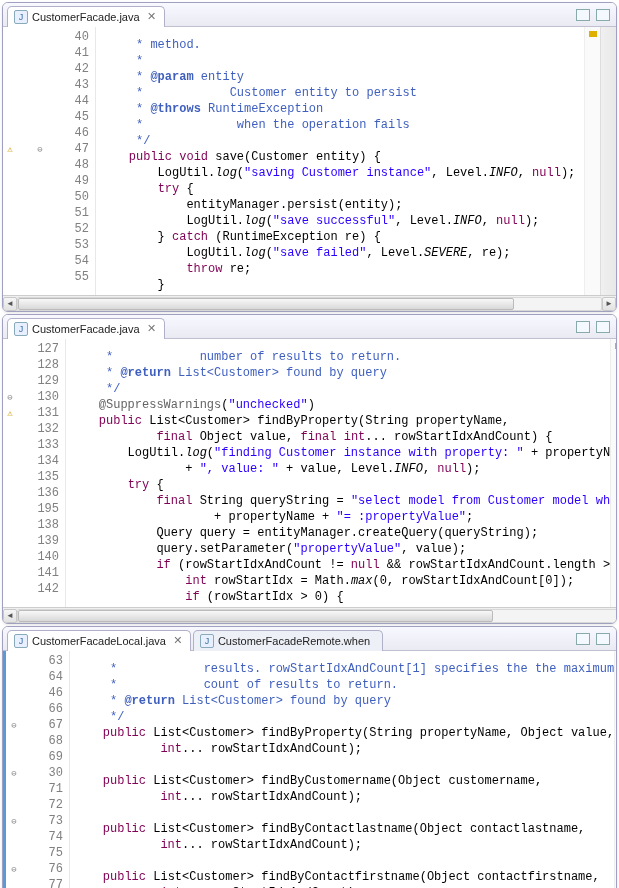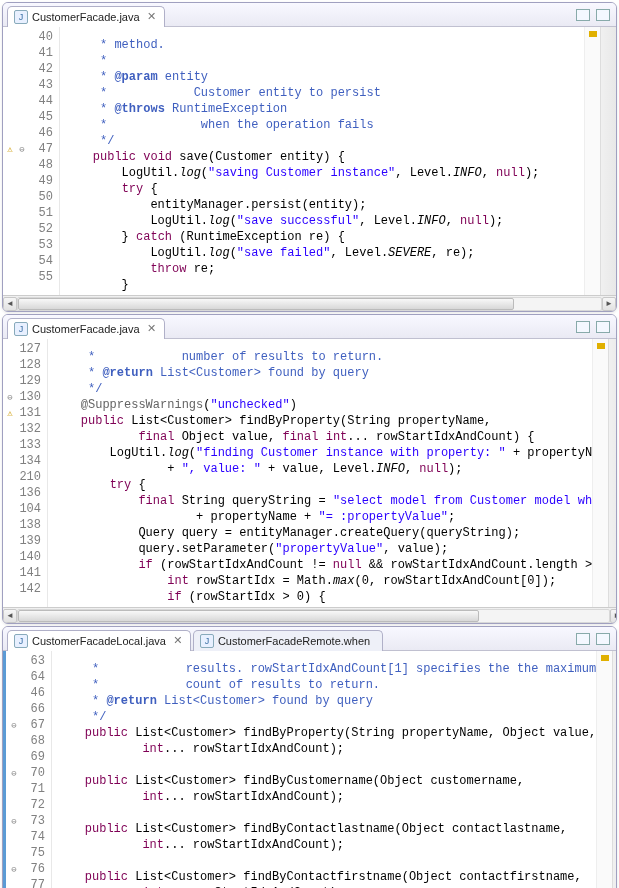--- a/index.html
+++ b/index.html
@@ -90,21 +90,21 @@
     color: #808080;
     text-align: right;
     padding: 2px 6px 2px 2px;
     user-select: none;
   }
   .gutter-row {
     display: flex;
     align-items: center;
     justify-content: flex-end;
     height: 16px;
-    gap: 2px;
+    gap: 20px;
   }
   .ln { min-width: 24px; }
   .marker {
     width: 10px; height: 10px;
     font-size: 9px;
     display: inline-flex;
     align-items: center; justify-content: center;
   }
   .marker.fold { color: #888; }
   .marker.warn { color: #c90; }
@@ -307,27 +307,27 @@
       <span class="marker"></span>
       <span class="ln">132</span>
     </div><div class="gutter-row">
       <span class="marker"></span>
       <span class="ln">133</span>
     </div><div class="gutter-row">
       <span class="marker"></span>
       <span class="ln">134</span>
     </div><div class="gutter-row">
       <span class="marker"></span>
-      <span class="ln">210</span>
+      <span class="ln">135</span>
     </div><div class="gutter-row">
       <span class="marker"></span>
       <span class="ln">136</span>
     </div><div class="gutter-row">
       <span class="marker"></span>
-      <span class="ln">104</span>
+      <span class="ln">195</span>
     </div><div class="gutter-row">
       <span class="marker"></span>
       <span class="ln">138</span>
     </div><div class="gutter-row">
       <span class="marker"></span>
       <span class="ln">139</span>
     </div><div class="gutter-row">
       <span class="marker"></span>
       <span class="ln">140</span>
     </div><div class="gutter-row">
@@ -388,21 +388,21 @@
       <span class="marker fold">⊖</span>
       <span class="ln">67</span>
     </div><div class="gutter-row">
       <span class="marker"></span>
       <span class="ln">68</span>
     </div><div class="gutter-row">
       <span class="marker"></span>
       <span class="ln">69</span>
     </div><div class="gutter-row">
       <span class="marker fold">⊖</span>
-      <span class="ln">70</span>
+      <span class="ln">30</span>
     </div><div class="gutter-row">
       <span class="marker"></span>
       <span class="ln">71</span>
     </div><div class="gutter-row">
       <span class="marker"></span>
       <span class="ln">72</span>
     </div><div class="gutter-row">
       <span class="marker fold">⊖</span>
       <span class="ln">73</span>
     </div><div class="gutter-row">

